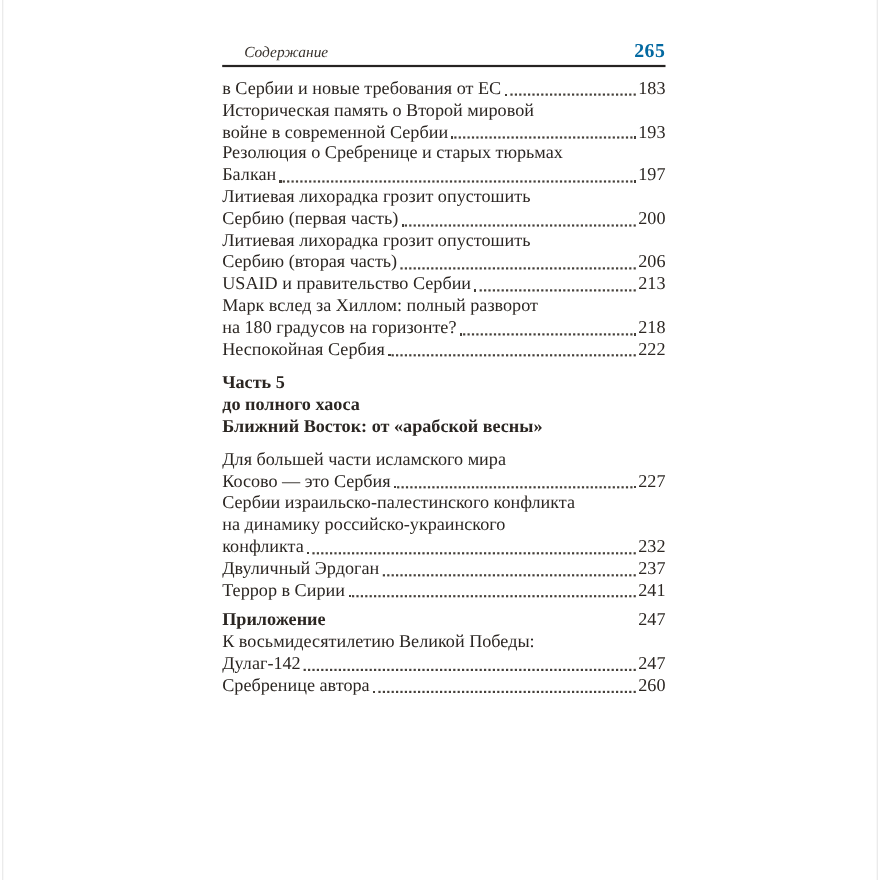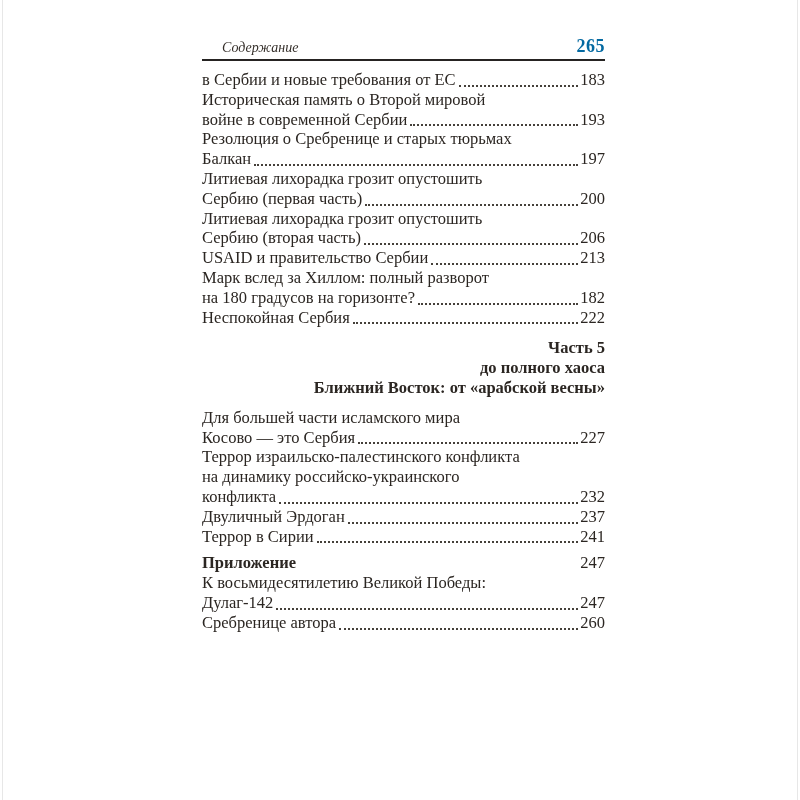--- a/index.html
+++ b/index.html
@@ -67,21 +67,21 @@
     margin: 0 2px 3px 3px;
     align-self: flex-end;
   }
   .spacer { flex: 1 1 auto; }
   .entry-page { white-space: nowrap; }
 
   .toc-entry.appendix { margin-top: 7px; }
   .toc-entry.appendix .entry-text { font-weight: bold; }
 
   .toc-heading {
-    text-align: right;
+    text-align: left;
     font-weight: bold;
     margin: 11px 0 10px 0;
   }
 </style>
 </head>
 <body>
 
 <div class="scan-edge left"></div>
 <div class="scan-edge right"></div>
 
@@ -136,21 +136,21 @@
           <span class="entry-text">USAID и правительство Сербии</span>
           <span class="dots"></span>
           <span class="entry-page">213</span>
         </div>
       </div>
       <div class="toc-entry">
         <div class="entry-line">Марк вслед за Хиллом: полный разворот</div>
         <div class="entry-last">
           <span class="entry-text">на 180 градусов на горизонте?</span>
           <span class="dots"></span>
-          <span class="entry-page">182</span>
+          <span class="entry-page">218</span>
         </div>
       </div>
       <div class="toc-entry">
         <div class="entry-last">
           <span class="entry-text">Неспокойная Сербия</span>
           <span class="dots"></span>
           <span class="entry-page">222</span>
         </div>
       </div>
       <div class="toc-heading">
@@ -160,21 +160,21 @@
       </div>
       <div class="toc-entry">
         <div class="entry-line">Для большей части исламского мира</div>
         <div class="entry-last">
           <span class="entry-text">Косово — это Сербия</span>
           <span class="dots"></span>
           <span class="entry-page">227</span>
         </div>
       </div>
       <div class="toc-entry">
-        <div class="entry-line">Террор израильско-палестинского конфликта</div>
+        <div class="entry-line">Сербии израильско-палестинского конфликта</div>
         <div class="entry-line">на динамику российско-украинского</div>
         <div class="entry-last">
           <span class="entry-text">конфликта</span>
           <span class="dots"></span>
           <span class="entry-page">232</span>
         </div>
       </div>
       <div class="toc-entry">
         <div class="entry-last">
           <span class="entry-text">Двуличный Эрдоган</span>

